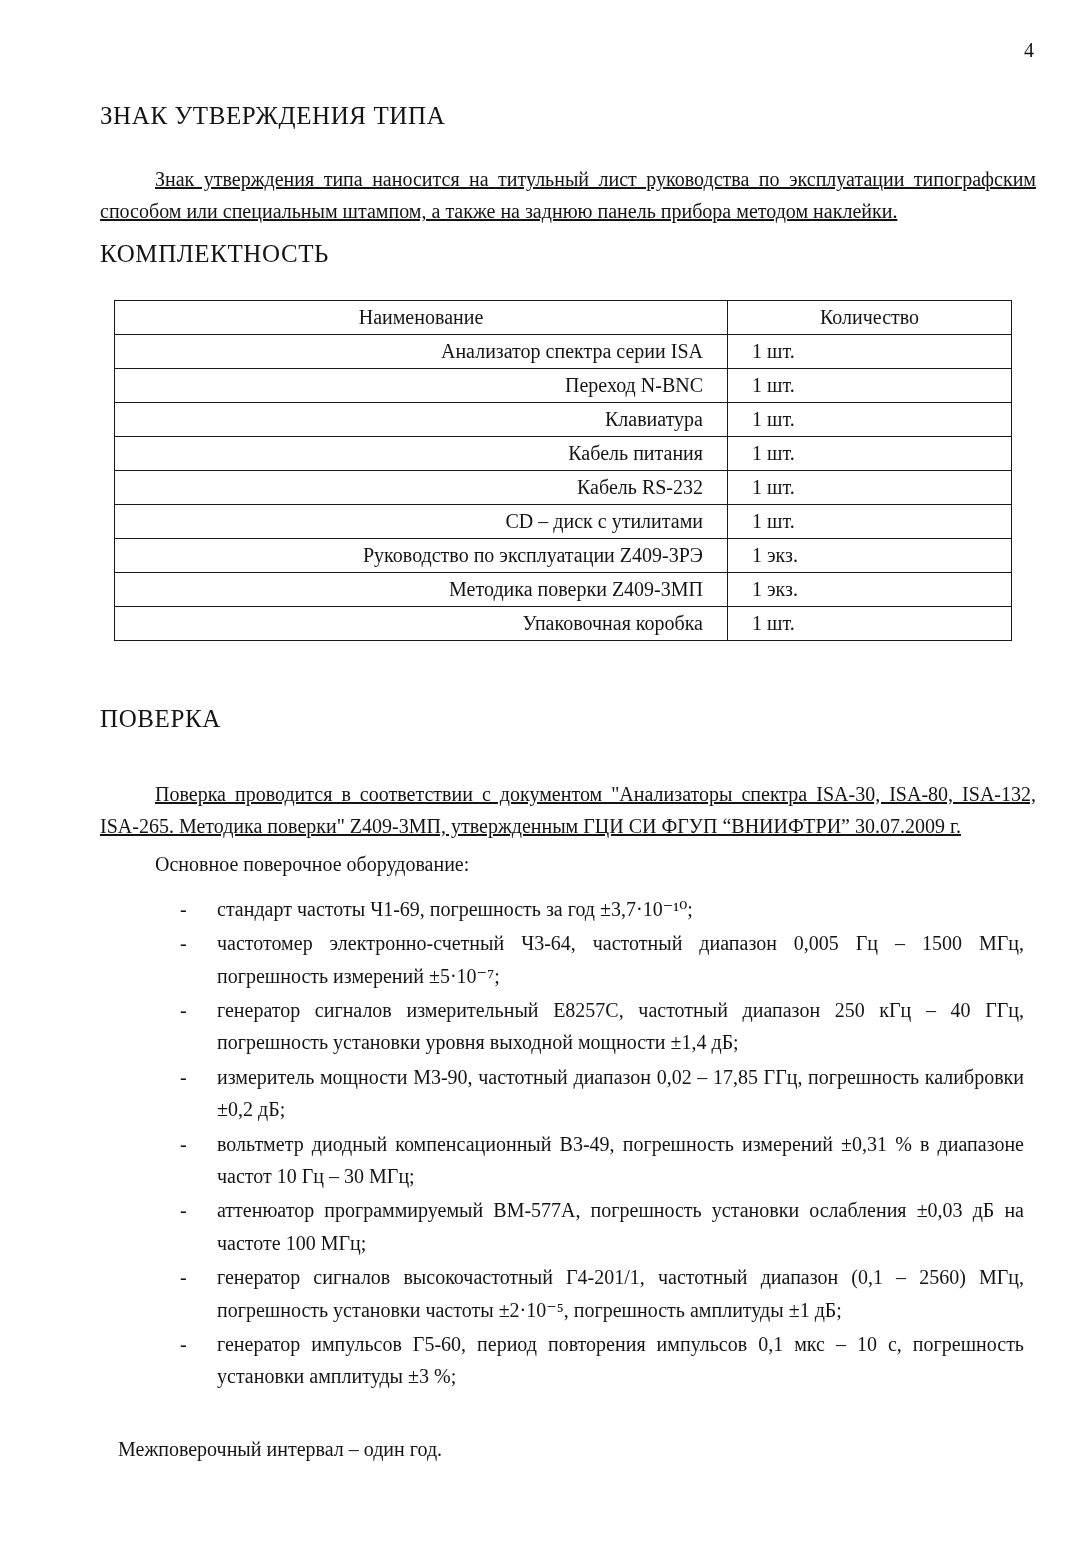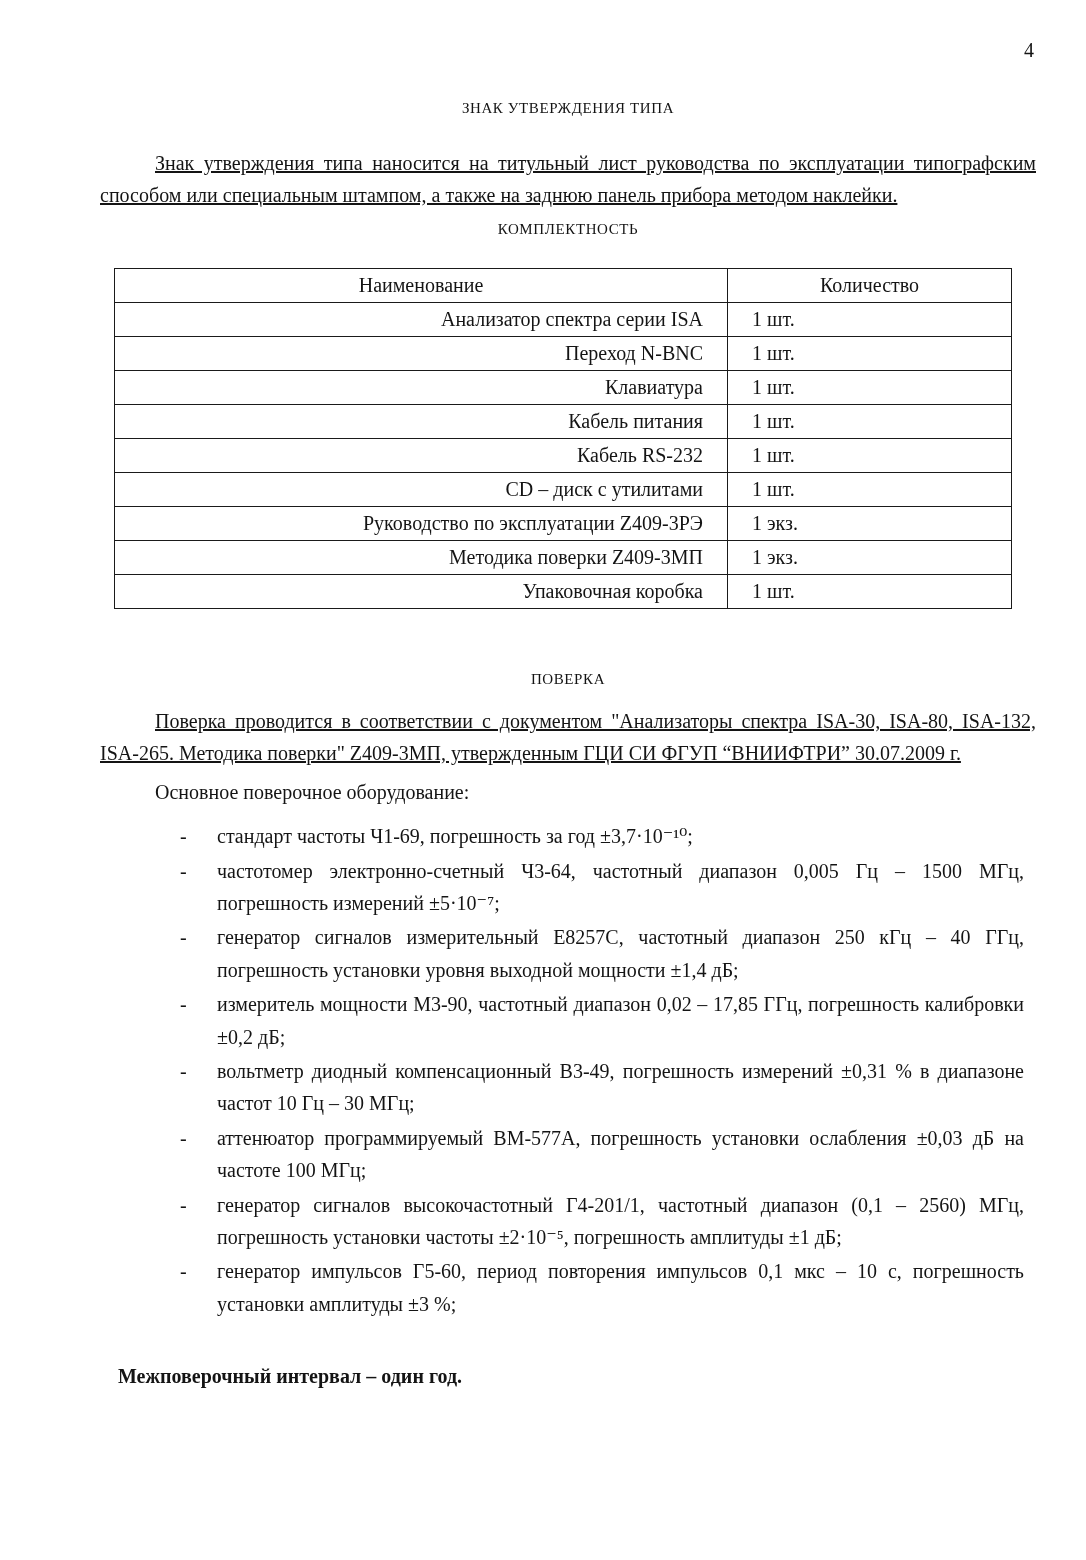--- a/index.html
+++ b/index.html
@@ -19,29 +19,28 @@
     font-size: 20px;
     line-height: 1.62;
     color: #141414;
   }
   .page-number {
     text-align: right;
     padding-right: 2px;
     margin-bottom: 30px;
   }
   .heading {
-    text-align: center;
-    font-size: 15px;
+    font-size: 25px;
     font-weight: normal;
     letter-spacing: 0.6px;
     margin: 0 0 26px 0;
   }
   .heading.first { margin-top: 22px; }
   .heading.completeness { }
-  .heading.verification { margin-top: 58px; margin-bottom: 14px; }
+  .heading.verification { margin-top: 58px; margin-bottom: 38px; }
   .para {
     text-align: justify;
     text-indent: 55px;
     margin: 0 0 6px 0;
     text-decoration: underline;
   }
   .comp-table {
     border-collapse: collapse;
     width: 897px;
     margin: 16px 0 0 14px;
@@ -75,21 +74,20 @@
     margin: 0 0 2px 0;
   }
   ul.equip-list li::before {
     content: "-";
     position: absolute;
     left: 0;
     top: 0;
   }
   .interval-line {
     margin: 40px 0 16px 18px;
-    font-weight: bold;
   }
 </style>
 </head>
 <body>
 
 <div class="page">
 
   <div class="page-number">4</div>
 
   <h1 class="heading first">ЗНАК УТВЕРЖДЕНИЯ ТИПА</h1>

